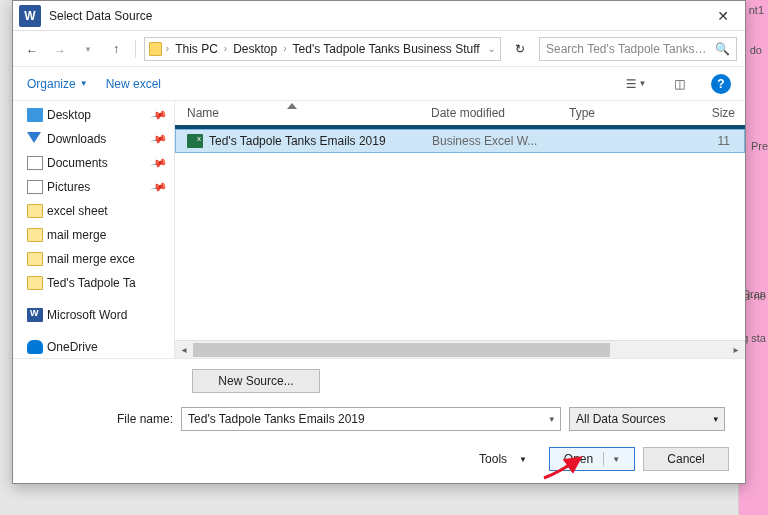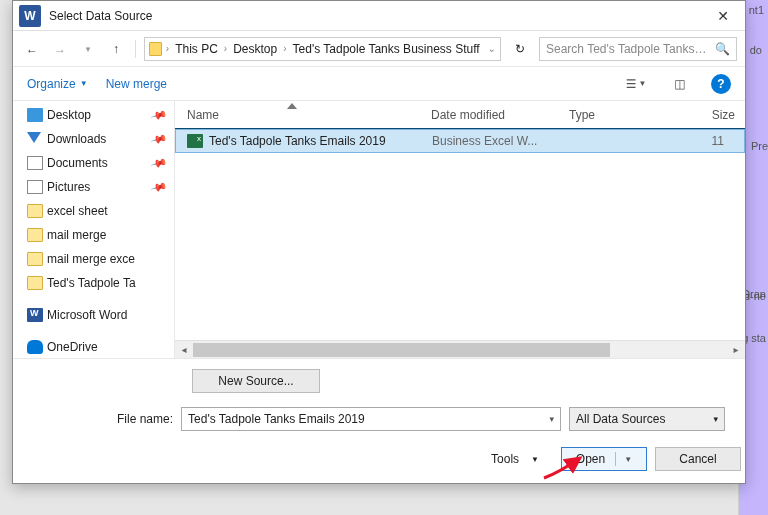--- a/index.html
+++ b/index.html
@@ -1,17 +1,17 @@
 <!DOCTYPE html>
 <html><head>
 <meta charset="utf-8">
 <style>
   * { box-sizing: border-box; margin: 0; padding: 0; font-family: "Segoe UI", Tahoma, sans-serif; }
   body { background: #e6e6e6; width: 768px; height: 515px; overflow: hidden; position: relative; font-size: 12px; color: #222; }
-  .bg-right { position: absolute; right: 0; top: 0; width: 30px; height: 515px; background: #c4b5fd; border-left: 1px solid #d0d0d0; }
+  .bg-right { position: absolute; right: 0; top: 0; width: 30px; height: 515px; background: #f9a8d4; border-left: 1px solid #d0d0d0; }
   .bg-right .snip { position: absolute; font-size: 11px; color: #555; }
   .dialog { position: absolute; left: 12px; top: 0; width: 734px; height: 484px; background: #fff; border: 1px solid #888; box-shadow: 0 4px 14px rgba(0,0,0,0.25); display: flex; flex-direction: column; }
   .titlebar { height: 30px; background: #fff; display: flex; align-items: center; border-bottom: 1px solid #e0e0e0; }
   .app-icon { width: 22px; height: 22px; background: #2b579a; margin: 0 8px 0 6px; display: flex; align-items: center; justify-content: center; color: #fff; font-weight: bold; font-size: 12px; border-radius: 2px; }
   .titlebar .title { flex: 1; font-size: 12px; }
   .close { width: 44px; height: 30px; display: flex; align-items: center; justify-content: center; font-size: 14px; color: #333; }
   .navbar { height: 36px; display: flex; align-items: center; padding: 0 8px; gap: 6px; border-bottom: 1px solid #e8e8e8; }
   .nav-btn { width: 22px; height: 22px; display: flex; align-items: center; justify-content: center; color: #999; border-radius: 2px; }
   .nav-btn.enabled { color: #333; }
   .nav-sep { width: 1px; height: 18px; background: #ddd; margin: 0 2px; }
@@ -36,41 +36,41 @@
   .ico-folder.yellow { background: #ffe79a; }
   .ico-desktop { background: #3a96dd; border-radius: 1px; }
   .ico-down { width:0;height:0;border-left:7px solid transparent;border-right:7px solid transparent;border-top:11px solid #2f7bd0; top:5px; background:none;}
   .ico-doc { background: #fff; border: 1px solid #888; }
   .ico-pic { background: #fff; border: 1px solid #888; }
   .ico-word { background: #2b579a; border-radius: 1px; }
   .ico-word::after { content: "W"; color:#fff; font-size:9px; font-weight:bold; position:absolute; left:3px; top:0; }
   .ico-cloud { background: #0078d7; border-radius: 6px 6px 3px 3px; }
   .pin { position: absolute; right: 8px; color: #888; font-size: 11px; transform: rotate(30deg); }
   .filepane { flex: 1; display: flex; flex-direction: column; }
-  .cols { height: 28px; display: flex; align-items: center; border-bottom: 1px solid #0c4a6e; color: #555; font-size: 12px; padding-left: 12px; }
+  .cols { height: 28px; display: flex; align-items: center; border-bottom: 4px solid #0c4a6e; color: #555; font-size: 12px; padding-left: 12px; }
   .col-name { width: 244px; }
   .col-date { width: 138px; }
   .col-type { width: 112px; }
   .col-size { flex: 1; text-align: right; padding-right: 10px; }
   .sort-arrow { width: 0; height: 0; border-left: 5px solid transparent; border-right: 5px solid transparent; border-bottom: 6px solid #777; margin-left: 100px; position: absolute; top: 2px; }
   .cols { position: relative; }
   .row { height: 24px; display: flex; align-items: center; padding-left: 12px; }
   .row.selected { background: #cde6f7; border: 1px solid #7bb4e3; padding-left: 11px; }
   .row .ico { width: 16px; height: 14px; margin-right: 6px; background: #217346; border-radius: 1px; position: relative; }
   .row .ico::after { content: "x"; color: #fff; font-size: 8px; position: absolute; right: 2px; top: 0; }
   .row .n { width: 222px; }
   .row.selected .n { width: 223px; }
   .row .d { width: 138px; color: #666; }
   .row .t { width: 112px; color: #666; overflow: hidden; text-overflow: ellipsis; white-space: nowrap; }
-  .row .s { flex: 1; text-align: right; padding-right: 20px; color: #666; }
+  .row .s { flex: 1; text-align: right; padding-right: 14px; color: #666; }
   .hscroll { height: 18px; background: #f0f0f0; display: flex; align-items: center; border-top: 1px solid #e0e0e0; }
   .hscroll .arrow { width: 18px; text-align: center; color: #666; font-size: 10px; }
   .hscroll .track { flex: 1; height: 14px; background: #f0f0f0; position: relative; }
   .hscroll .thumb { position: absolute; left: 0; width: 78%; height: 14px; background: #c8c8c8; }
-  .bottom { padding: 6px 2px 12px 14px; border-top: 1px solid #e8e8e8; }
+  .bottom { padding: 6px 14px 12px 14px; border-top: 1px solid #e8e8e8; }
   .newsrc { width: 128px; height: 24px; border: 1px solid #bbb; background: #eaeaea; margin-left: 165px; margin-top: 4px; margin-bottom: 14px; display: flex; align-items: center; justify-content: center; }
   .fname-row { display: flex; align-items: center; gap: 8px; margin-left: 90px; }
   .fname-row label { font-size: 12px; }
   .fname-input { flex: 1; height: 24px; border: 1px solid #aaa; padding: 0 6px; display: flex; align-items: center; justify-content: space-between; max-width: 380px; }
   .fname-input .dd { color: #555; font-size: 9px; }
   .filter { width: 156px; height: 24px; border: 1px solid #aaa; background: #eee; display: flex; align-items: center; justify-content: space-between; padding: 0 6px; }
   .btn-row { display: flex; align-items: center; justify-content: flex-end; gap: 8px; margin-top: 16px; margin-right: 2px; }
   .tools { display: flex; align-items: center; gap: 12px; margin-right: 14px; }
   .btn { width: 86px; height: 24px; border: 1px solid #bbb; background: #eaeaea; display: flex; align-items: center; justify-content: center; gap: 4px; }
   .btn.primary { border: 1px solid #2f7bd0; background: #eef6fd; }
@@ -120,21 +120,21 @@
       <span class="ph">Search Ted's Tadpole Tanks Bu...</span>
       <span style="color:#1a6fc4;">🔍</span>
     </div>
   </div>
 
   <div class="toolbar">
     <div class="tool-link">
       <span>Organize</span>
       <span class="dd">▼</span>
     </div>
-    <div class="tool-link">New merge</div>
+    <div class="tool-link">New excel</div>
     <div class="spacer"></div>
     <div class="view-ico">☰<span style="font-size:8px;margin-left:2px;">▼</span></div>
     <div class="view-ico">◫</div>
     <div class="help-ico">?</div>
   </div>
 
   <div class="body">
     <div class="sidebar" id="sb">
         <div class="sb-item">
           <div class="sb-ico ico-desktop"></div>

